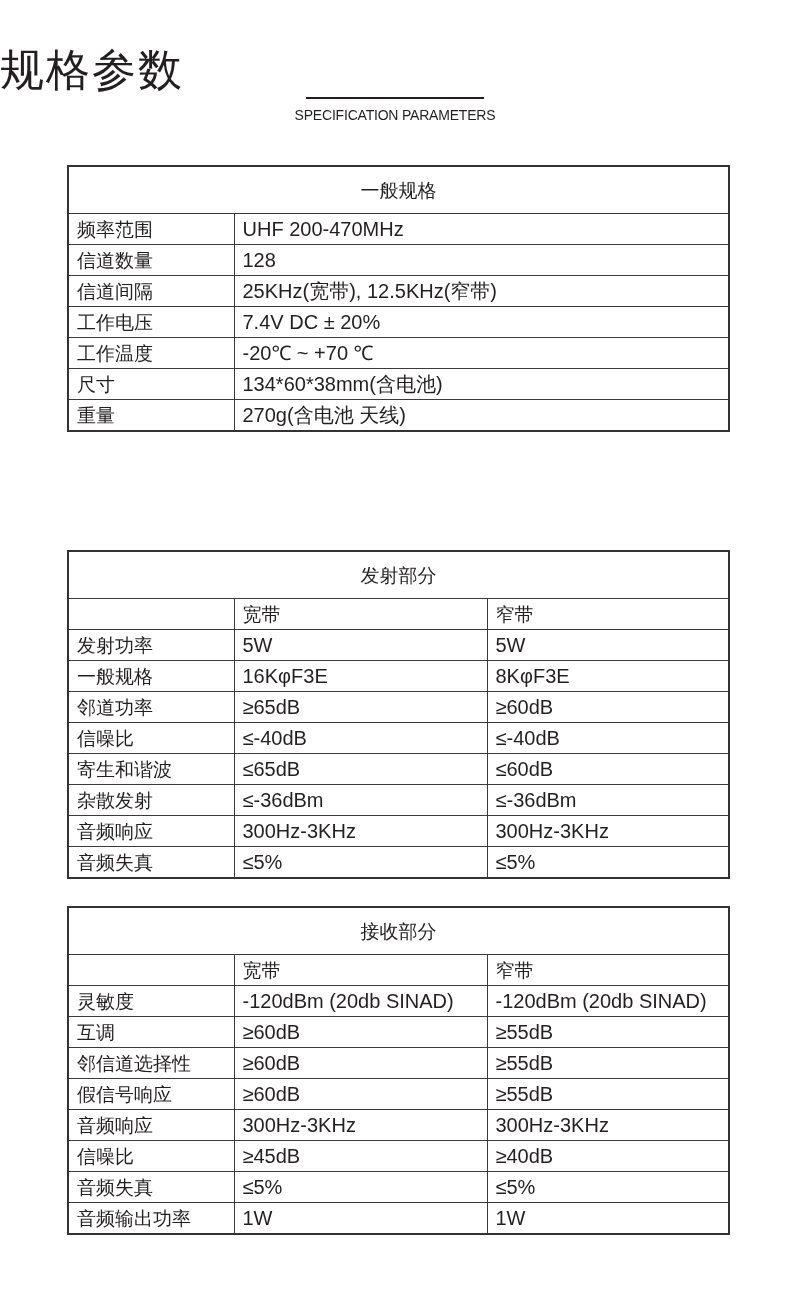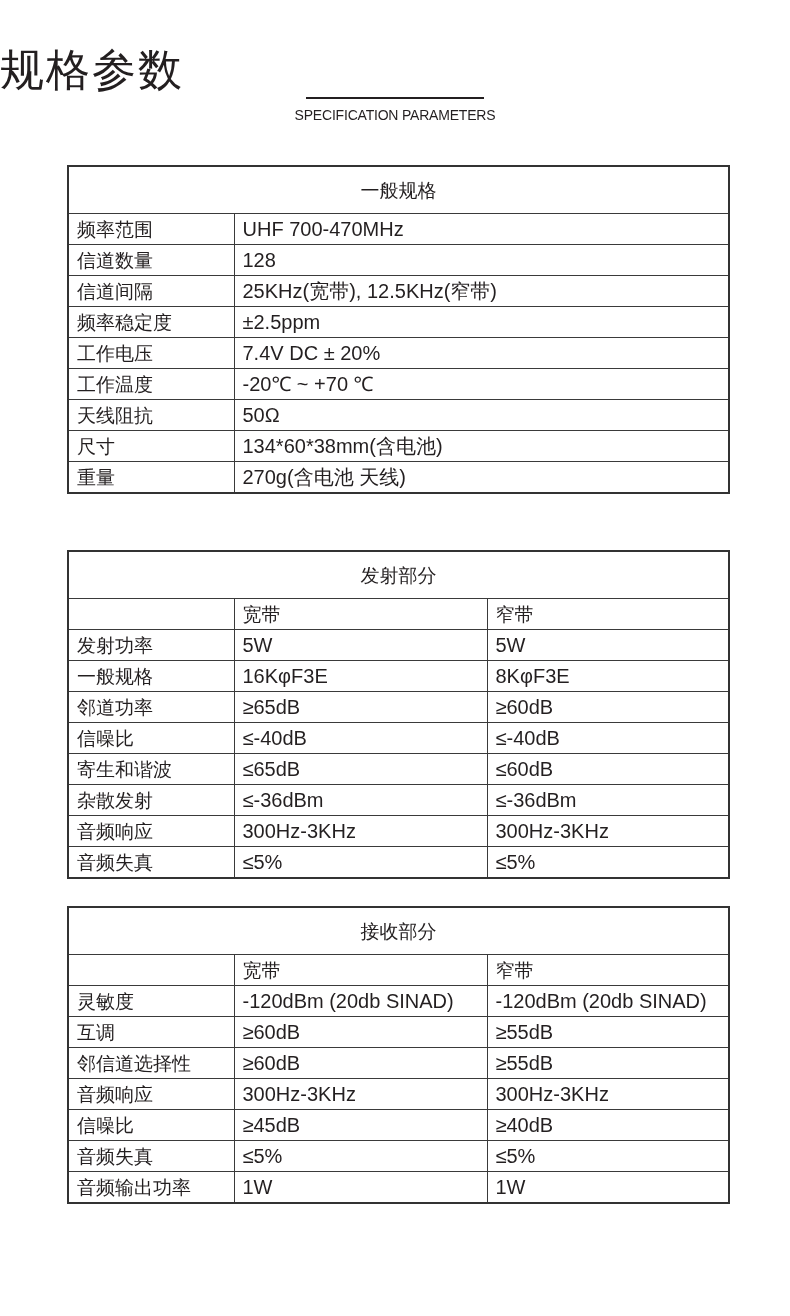--- a/index.html
+++ b/index.html
@@ -32,45 +32,37 @@
   <colgroup>
       <col style="width:166px">
       <col style="width:495px">
     </colgroup>
   <tbody>
       <tr>
     <td class="section" colspan="2">一般规格</td>
   </tr>
   <tr>
         <td>频率范围</td>
-        <td class="val">UHF 700-470MHz</td>
+        <td class="val">UHF 200-470MHz</td>
       </tr>
   <tr>
         <td>信道数量</td>
         <td class="val">128</td>
       </tr>
   <tr>
         <td>信道间隔</td>
         <td class="val">25KHz(宽带), 12.5KHz(窄带)</td>
       </tr>
   <tr>
-        <td>频率稳定度</td>
-        <td class="val">±2.5ppm</td>
-      </tr>
-  <tr>
         <td>工作电压</td>
         <td class="val">7.4V DC ± 20%</td>
       </tr>
   <tr>
         <td>工作温度</td>
         <td class="val">-20℃ ~ +70 ℃</td>
-      </tr>
-  <tr>
-        <td>天线阻抗</td>
-        <td class="val">50Ω</td>
       </tr>
   <tr>
         <td>尺寸</td>
         <td class="val">134*60*38mm(含电池)</td>
       </tr>
   <tr>
         <td>重量</td>
         <td class="val">270g(含电池 天线)</td>
       </tr>
 </tbody>
@@ -158,20 +150,25 @@
         <td>互调</td>
         <td class="val">≥60dB</td>
         <td class="val">≥55dB</td>
       </tr>
   <tr>
         <td>邻信道选择性</td>
         <td class="val">≥60dB</td>
         <td class="val">≥55dB</td>
       </tr>
   <tr>
+        <td>假信号响应</td>
+        <td class="val">≥60dB</td>
+        <td class="val">≥55dB</td>
+      </tr>
+  <tr>
         <td>音频响应</td>
         <td class="val">300Hz-3KHz</td>
         <td class="val">300Hz-3KHz</td>
       </tr>
   <tr>
         <td>信噪比</td>
         <td class="val">≥45dB</td>
         <td class="val">≥40dB</td>
       </tr>
   <tr>

